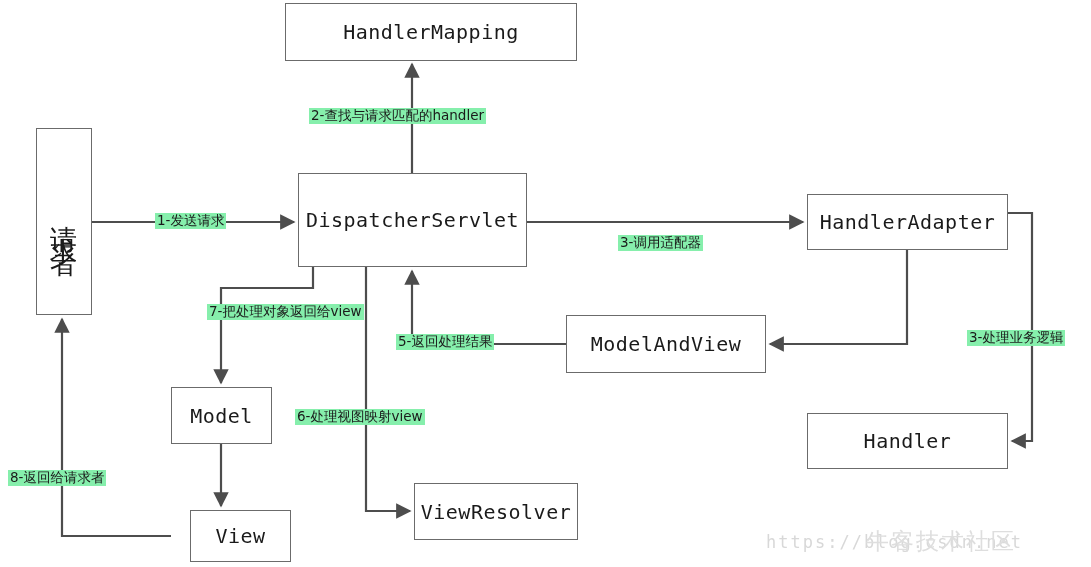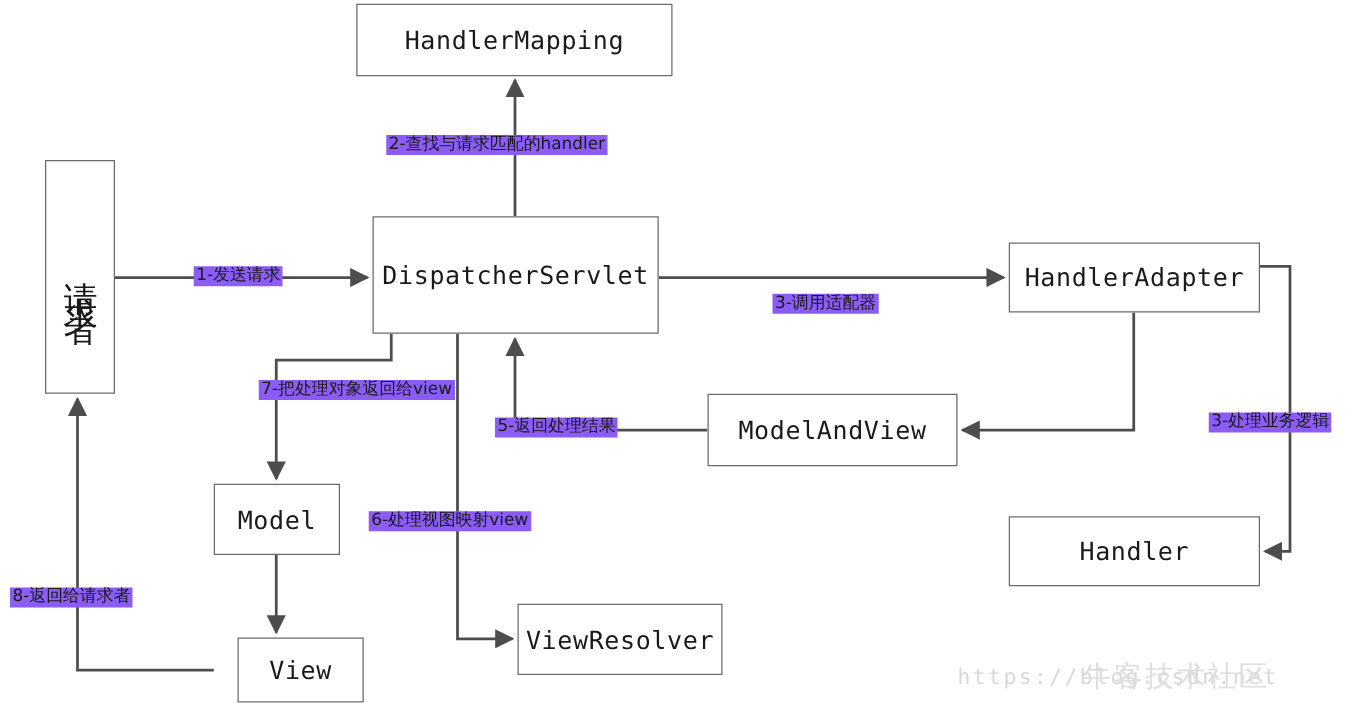--- a/index.html
+++ b/index.html
@@ -43,21 +43,21 @@
     writing-mode: vertical-rl;
     text-orientation: upright;
     letter-spacing: 12px;
     line-height: 1;
   }
   .edge-label {
     position: absolute;
     font-family: "DejaVu Sans", "Liberation Sans", sans-serif;
     font-size: 13.5px;
     color: #1a1a1a;
-    background: #8b5cf6;
+    background: #86efac;
     white-space: nowrap;
     padding: 0 2px;
     line-height: 1.15;
   }
   .watermark {
     position: absolute;
     white-space: nowrap;
     pointer-events: none;
   }
   .wm-url {
@@ -121,21 +121,21 @@
       <path d="M 221 444 L 221 506" stroke="#4d4d4d" stroke-width="2.2" fill="none" marker-end="url(#arrow)"></path>
     </g>
 
     <g>
       <path d="M 171 536 L 62 536 L 62 319" stroke="#4d4d4d" stroke-width="2.2" fill="none" marker-end="url(#arrow)"></path>
     </g>
   </svg>
 
   <div class="node vertical" style="left:36px; top:128px; width:56px; height:187px;">请求者</div>
 
-  <div class="node" style="left:285px; top:3px; width:253px; height:58px;">HandlerMapping</div>
+  <div class="node" style="left:285px; top:3px; width:292px; height:58px;">HandlerMapping</div>
 
   <div class="node" style="left:298px; top:173px; width:229px; height:94px;">DispatcherServlet</div>
 
   <div class="node" style="left:807px; top:194px; width:201px; height:56px;">HandlerAdapter</div>
 
   <div class="node" style="left:566px; top:315px; width:200px; height:58px;">ModelAndView</div>
 
   <div class="node" style="left:807px; top:413px; width:201px; height:56px;">Handler</div>
 
   <div class="node" style="left:171px; top:387px; width:101px; height:57px;">Model</div>

